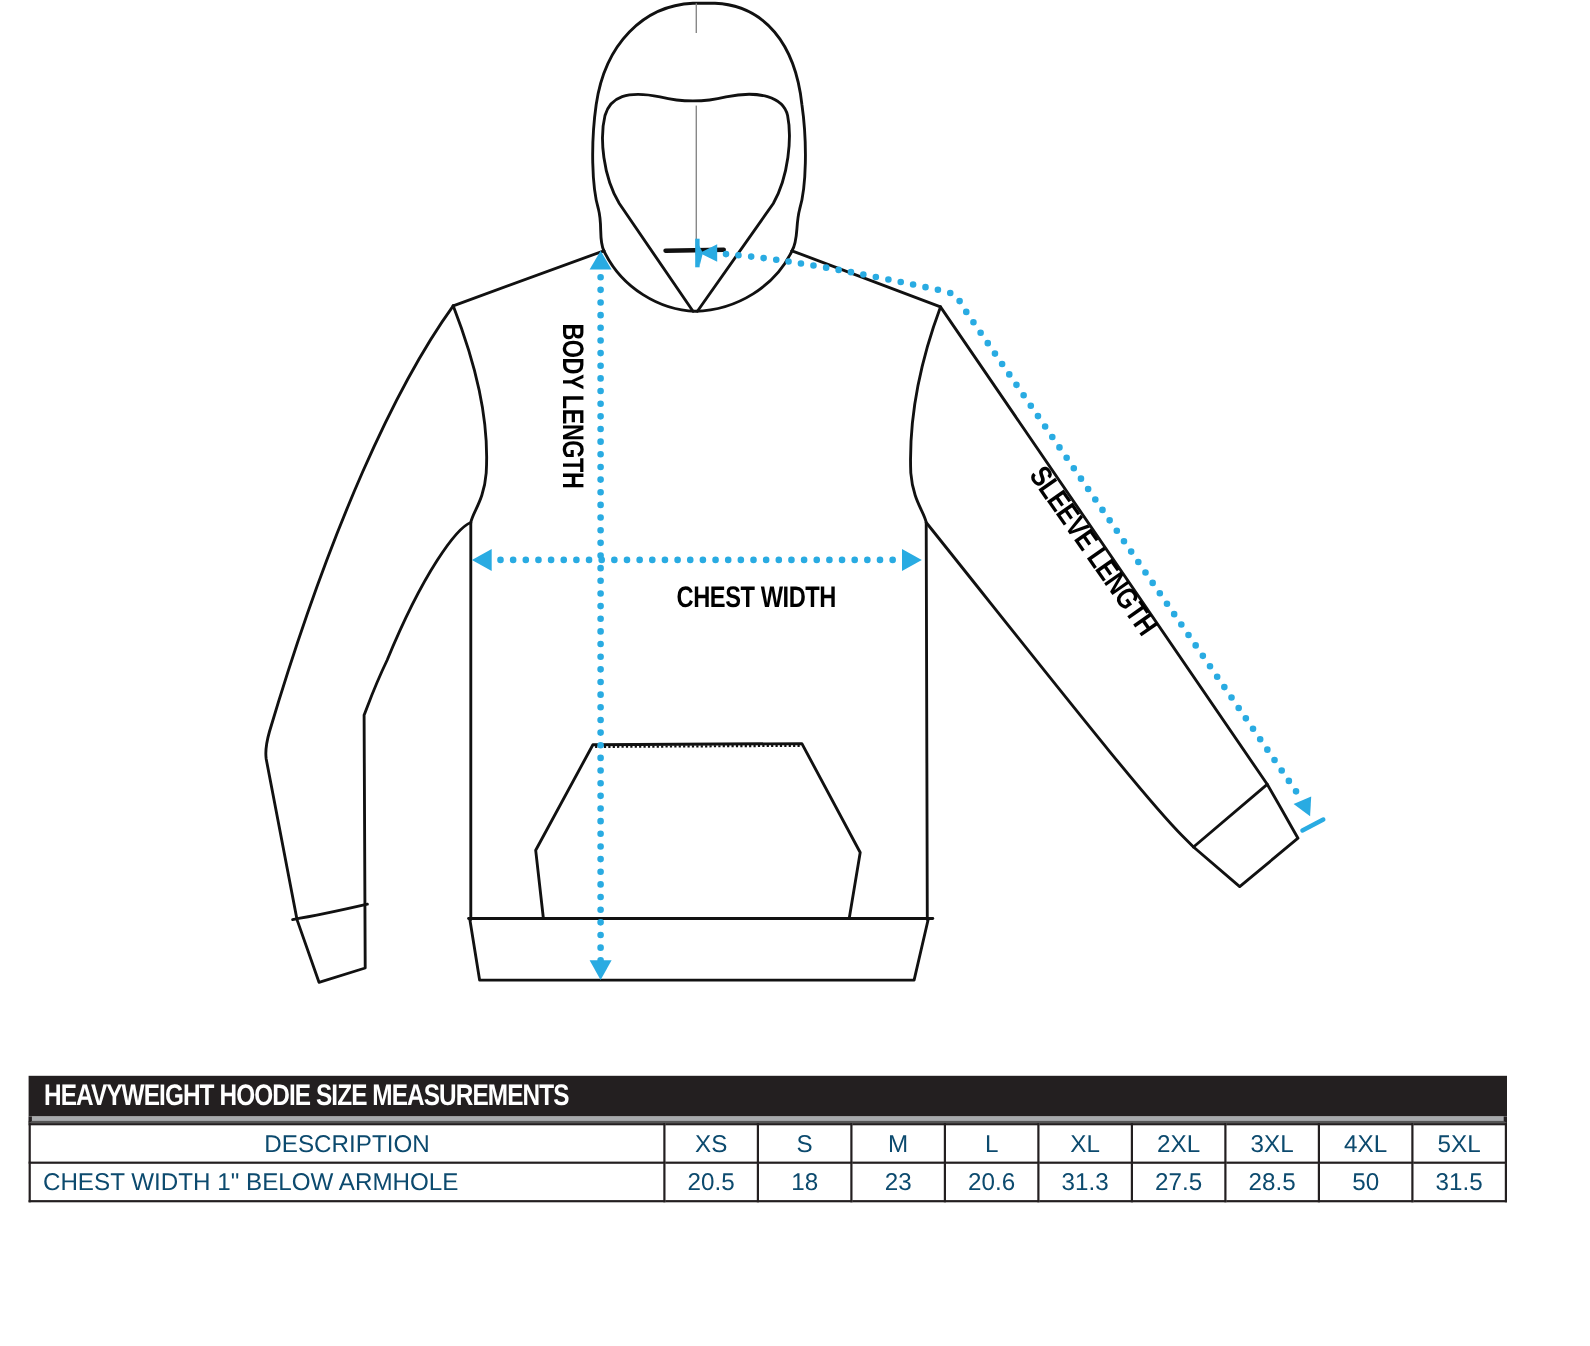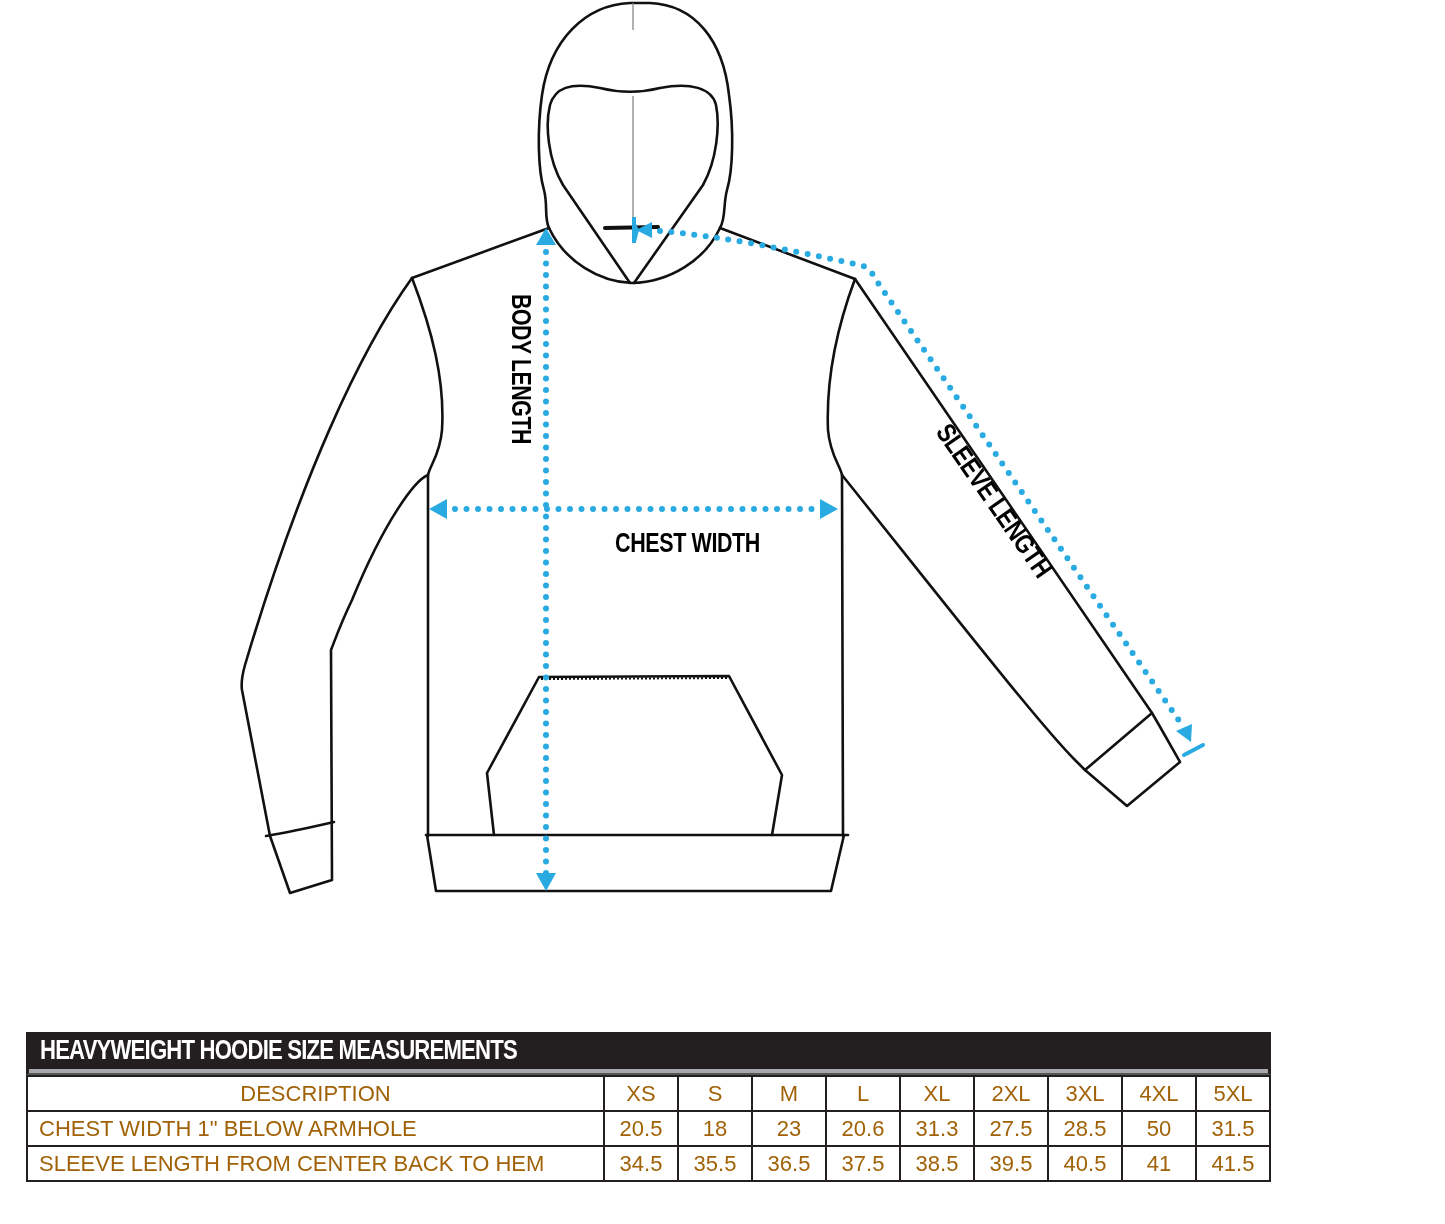--- a/index.html
+++ b/index.html
@@ -6,30 +6,30 @@
     body { width: 1445px; height: 1224px; position: relative; overflow: hidden;
            font-family: "Liberation Sans", "DejaVu Sans", sans-serif; }
     #diagram { position: absolute; left: 0; top: 0; width: 1445px; height: 960px; }
     .lbl { font-family: "Liberation Sans", sans-serif; font-weight: 700; font-size: 27px;
            fill: #000; letter-spacing: -0.5px; }
     .stroke { fill: none; stroke: #111; stroke-width: 2.6; stroke-linejoin: round; stroke-linecap: round; }
     .thin { fill: none; stroke: #888; stroke-width: 1.3; }
     .dots { fill: none; stroke: #29abe2; stroke-width: 6; stroke-linecap: round; stroke-dasharray: 0 11.5; }
     .arrow { fill: #29abe2; }
 
-    #size-table-wrap { position: absolute; left: 26px; top: 1032px; width: 1245px; }
+    #size-table-wrap { position: absolute; left: 26px; top: 978px; width: 1344px; }
     .title-bar { height: 37px; background: #231f20; color: #fff; display: flex; align-items: center;
                  padding-left: 14px; box-sizing: border-box; }
     .title-bar span { font-family: "Liberation Sans", sans-serif; font-weight: 700; font-size: 27px;
                       letter-spacing: -1px; transform: scaleX(0.82); transform-origin: left center;
                       white-space: nowrap; display: inline-block; }
     .grey-bar { height: 6px; background: #a7a9ac; border-left: 3px solid #231f20; border-right: 3px solid #231f20;
                 box-sizing: border-box; border-bottom: 2px solid #555; }
     table { border-collapse: collapse; width: 100%; table-layout: fixed; }
-    td, th { border: 2.5px solid #231f20; height: 33px; padding: 0; font-size: 22px; color: #a16207;
+    td, th { border: 2.5px solid #231f20; height: 33px; padding: 0; font-size: 22px; color: #0c4a6e;
              font-weight: 400; font-family: "Liberation Sans", sans-serif; text-align: center; }
     th.desc-h { text-align: center; }
     td.desc { text-align: left; padding-left: 11px; white-space: nowrap; }
     col.c-desc { width: 577px; }
   </style>
 </head>
 <body>
 
 <svg id="diagram" viewBox="0 0 1445 960" xmlns="http://www.w3.org/2000/svg">
   <g>
@@ -127,27 +127,15 @@
         <td>20.5</td>
         <td>18</td>
         <td>23</td>
         <td>20.6</td>
         <td>31.3</td>
         <td>27.5</td>
         <td>28.5</td>
         <td>50</td>
         <td>31.5</td>
       </tr>
-      <tr>
-        <td class="desc">SLEEVE LENGTH FROM CENTER BACK TO HEM</td>
-        <td>34.5</td>
-        <td>35.5</td>
-        <td>36.5</td>
-        <td>37.5</td>
-        <td>38.5</td>
-        <td>39.5</td>
-        <td>40.5</td>
-        <td>41</td>
-        <td>41.5</td>
-      </tr>
     </tbody>
   </table>
 </div>
 
 </body></html>

